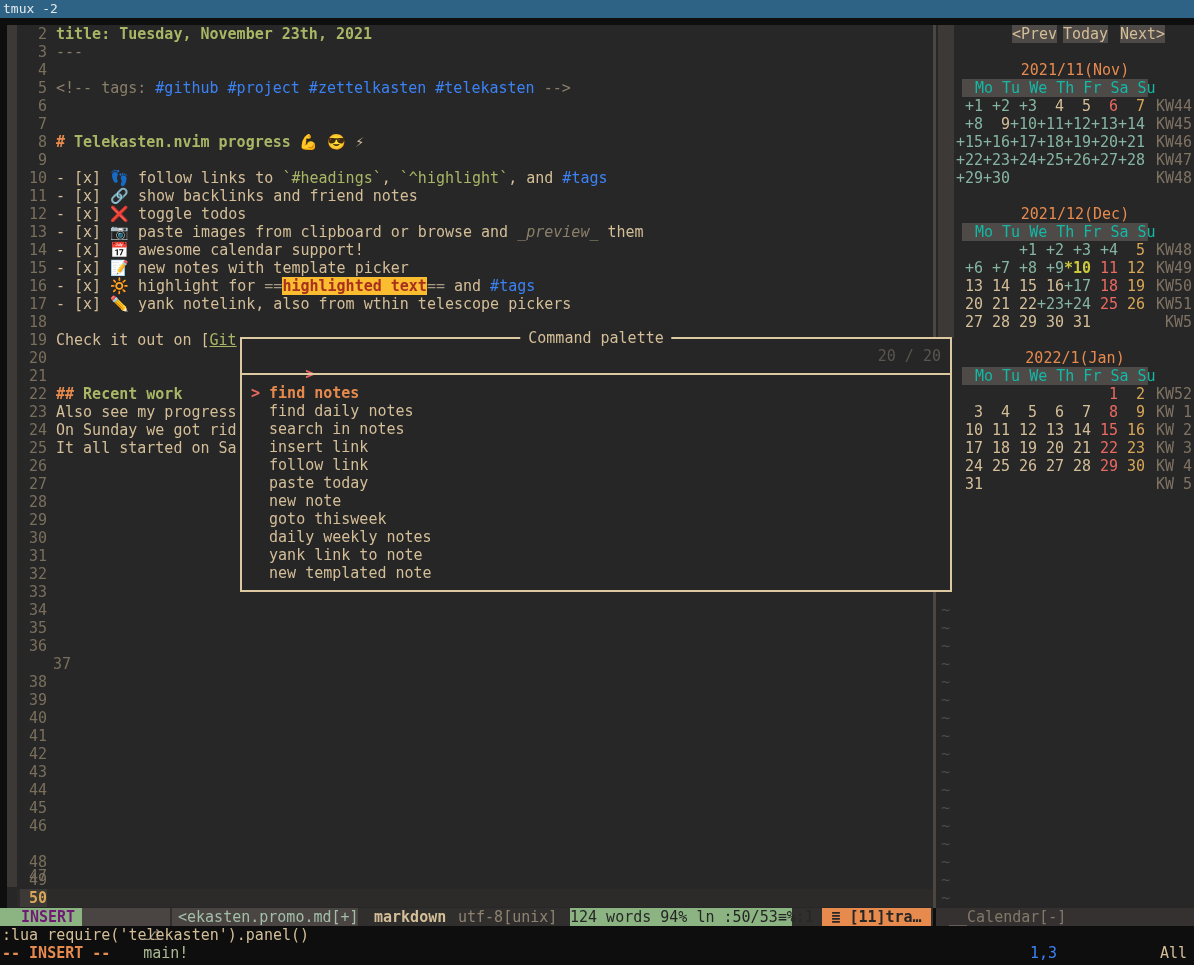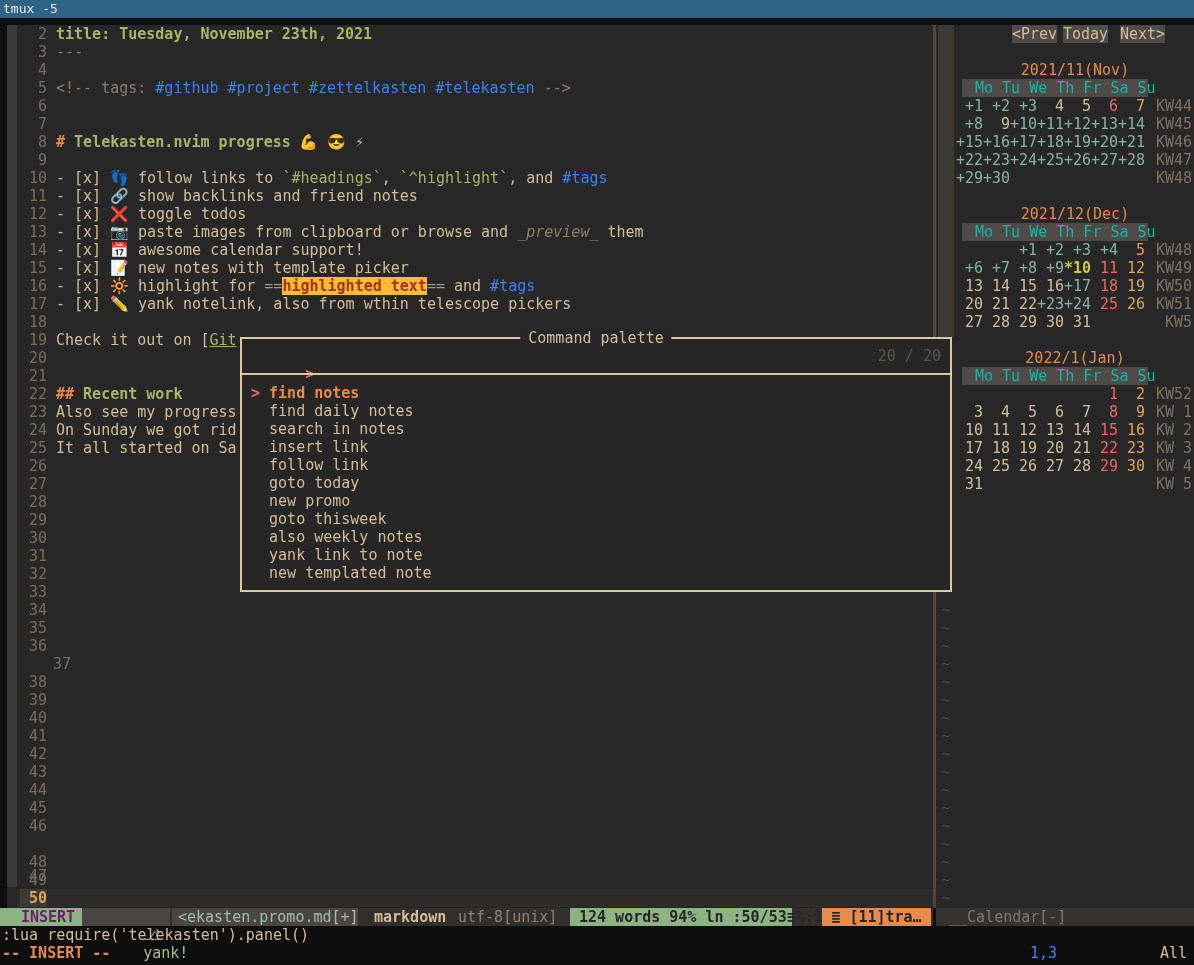--- a/index.html
+++ b/index.html
@@ -62,37 +62,37 @@
   
   .statusline{left:0;top:908px;width:1194px;height:18px;background:#0e0e0e;}
   .sl-base{position:absolute;left:0;top:0;width:933px;height:18px;background:#312f2d;}
   .sl-seg{position:absolute;top:0;height:18px;white-space:pre;box-sizing:border-box;}
   .sl-mode{left:0;width:96px;background:#8cb482;color:#701a75;font-weight:bold;text-align:center;}
   .sl-branch{left:82px;width:88px;background:#4a4543;color:#a9b894;padding-left:7px;}
   .sl-branch .bicon{color:#9a9181;}
   .sl-file{left:172px;width:186px;background:#4a4543;color:#a3bfa8;padding-left:6px;}
   .sl-ft{left:374px;color:#d4be98;font-weight:bold;}
   .sl-enc{left:458px;color:#8f8271;}
-  .sl-stats{left:570px;width:222px;background:#8cb482;color:#262626;font-weight:bold;padding-left:9px;}
+  .sl-stats{left:570px;width:222px;background:#8cb482;color:#262626;font-weight:normal;padding-left:0;}
   .sl-warn{left:822px;width:109px;background:#e78a4e;color:#262626;font-weight:bold;text-align:center;}
   .sl-calstatus{left:936px;width:258px;background:#343130;color:#837969;padding-left:13px;}
   
   .cmdline{left:0;top:926px;width:1194px;height:18px;color:#d4be98;padding-left:2px;box-sizing:border-box;white-space:pre;}
   .rulerline{left:0;top:944px;width:1194px;height:21px;}
   .ruler-mode{position:absolute;left:2px;color:#e78a4e;font-weight:bold;white-space:pre;}
   .ruler-pos{position:absolute;left:1030px;color:#3b82f6;}
   .ruler-scroll{position:absolute;left:1160px;color:#d4be98;}
 </style>
 </head>
 <body>
 
 <div class="screen">
 
   <div class="abs tmuxbar">
-    <span>tmux  -5</span>
+    <span>tmux  -2</span>
   </div>
 
   <div class="abs editor-win"></div>
   <div class="abs left-margin"></div>
   <div class="abs scrollstrip" style="left:7px;top:25px;width:10px;height:862px;"></div>
 
   <div id="editor-lines">
       <div class="row eline" style="top: 25px;"><span class="lnum">2</span><span class="lsep"> </span><span class="grnb">title: Tuesday, November 23th, 2021</span></div>
       <div class="row eline" style="top: 43px;"><span class="lnum">3</span><span class="lsep"> </span><span class="cmt">---</span></div>
       <div class="row eline" style="top: 61px;"><span class="lnum">4</span><span class="lsep"> </span></div>
@@ -197,35 +197,35 @@
       <span class="pchar">&gt;</span>
     </div>
     <div class="pal-counter">20 / 20</div>
     <div class="pal-sep"></div>
     <div class="pal-items" id="palette-items">
         <div class="pal-item selected"><span class="sel">&gt; </span><span class="lbl">find notes</span></div>
         <div class="pal-item"><span class="sel">  </span><span class="lbl">find daily notes</span></div>
         <div class="pal-item"><span class="sel">  </span><span class="lbl">search in notes</span></div>
         <div class="pal-item"><span class="sel">  </span><span class="lbl">insert link</span></div>
         <div class="pal-item"><span class="sel">  </span><span class="lbl">follow link</span></div>
-        <div class="pal-item"><span class="sel">  </span><span class="lbl">goto today</span></div>
-        <div class="pal-item"><span class="sel">  </span><span class="lbl">new promo</span></div>
+        <div class="pal-item"><span class="sel">  </span><span class="lbl">paste today</span></div>
+        <div class="pal-item"><span class="sel">  </span><span class="lbl">new note</span></div>
         <div class="pal-item"><span class="sel">  </span><span class="lbl">goto thisweek</span></div>
-        <div class="pal-item"><span class="sel">  </span><span class="lbl">also weekly notes</span></div>
+        <div class="pal-item"><span class="sel">  </span><span class="lbl">daily weekly notes</span></div>
         <div class="pal-item"><span class="sel">  </span><span class="lbl">yank link to note</span></div>
         <div class="pal-item"><span class="sel">  </span><span class="lbl">new templated note</span></div>
       </div>
   </div>
 
   <div class="abs statusline">
     <div class="sl-base"></div>
     <div class="sl-seg sl-mode">INSERT</div>
     <div class="sl-seg sl-branch">
       <span class="bicon">⎇</span>
-      <span>yank!</span>
+      <span>main!</span>
     </div>
     <div class="sl-seg sl-file">&lt;ekasten.promo.md[+]</div>
     <div class="sl-seg sl-ft">markdown</div>
     <div class="sl-seg sl-enc">utf-8[unix]</div>
     <div class="sl-seg sl-stats">124 words 94% ln :50/53≡%:1</div>
     <div class="sl-seg sl-warn">≣ [11]tra…</div>
     <div class="sl-seg sl-calstatus">__Calendar[-]</div>
   </div>
 
   <div class="row cmdline">:lua require('telekasten').panel()</div>

